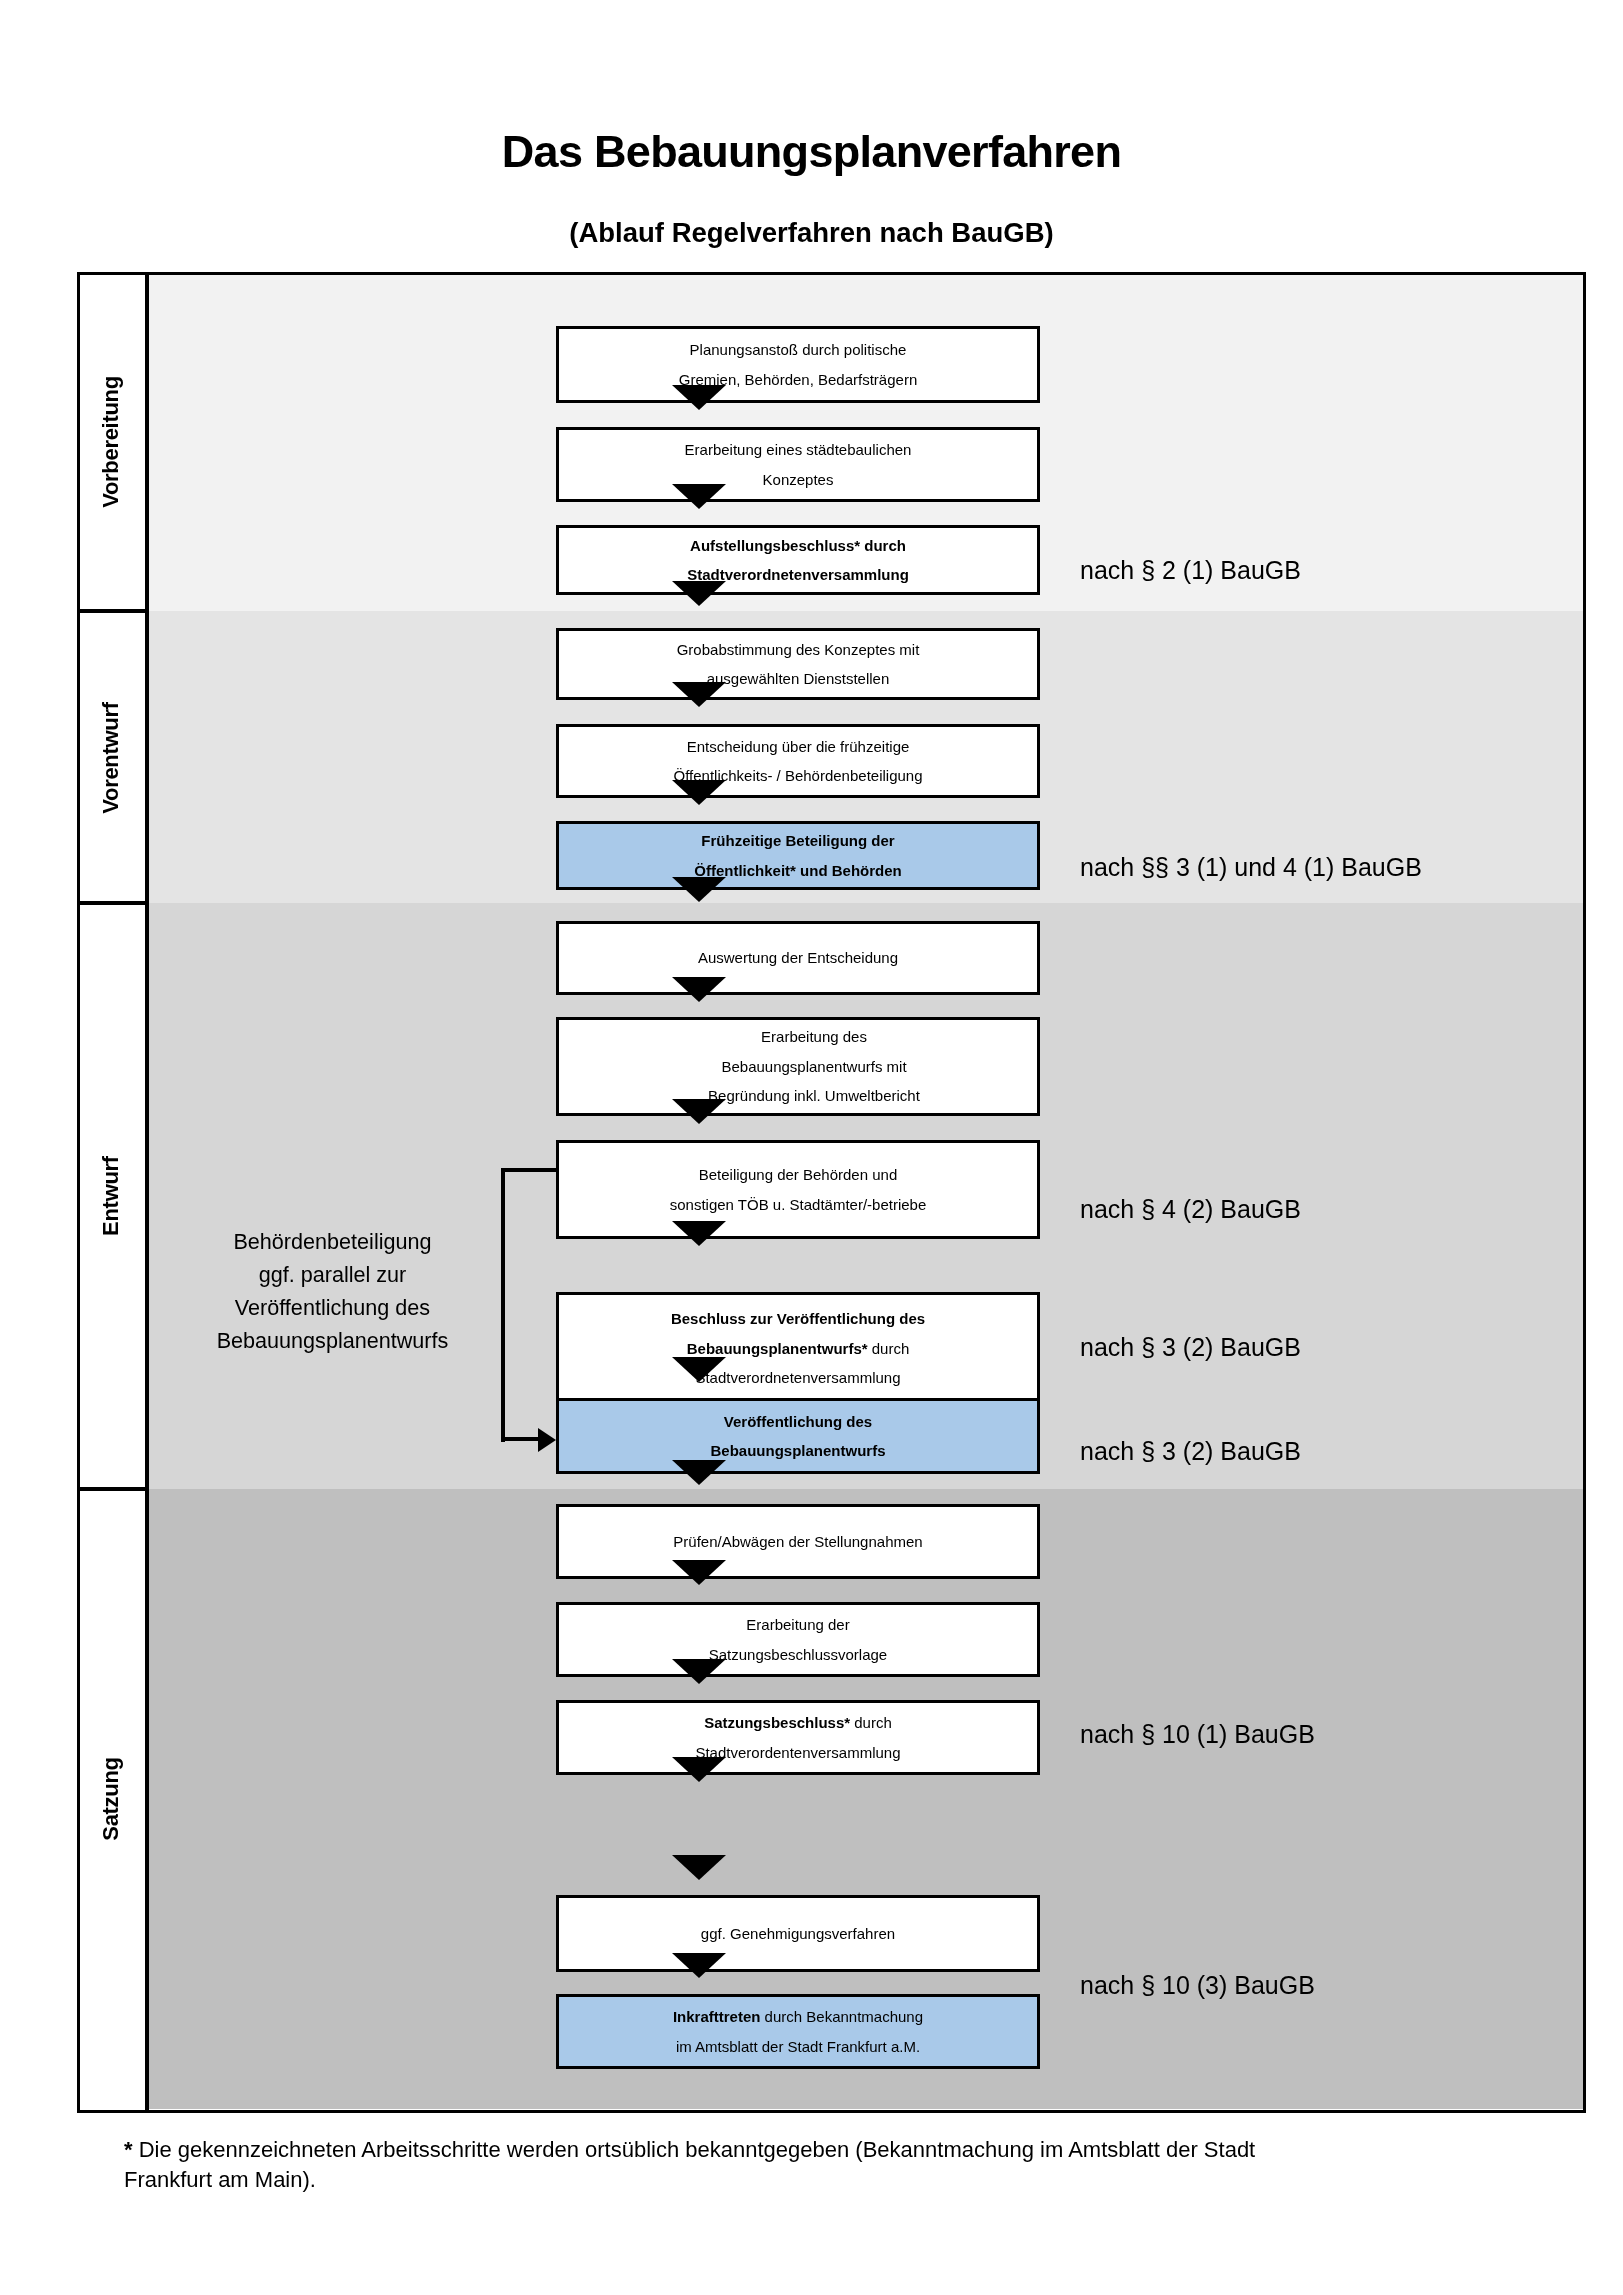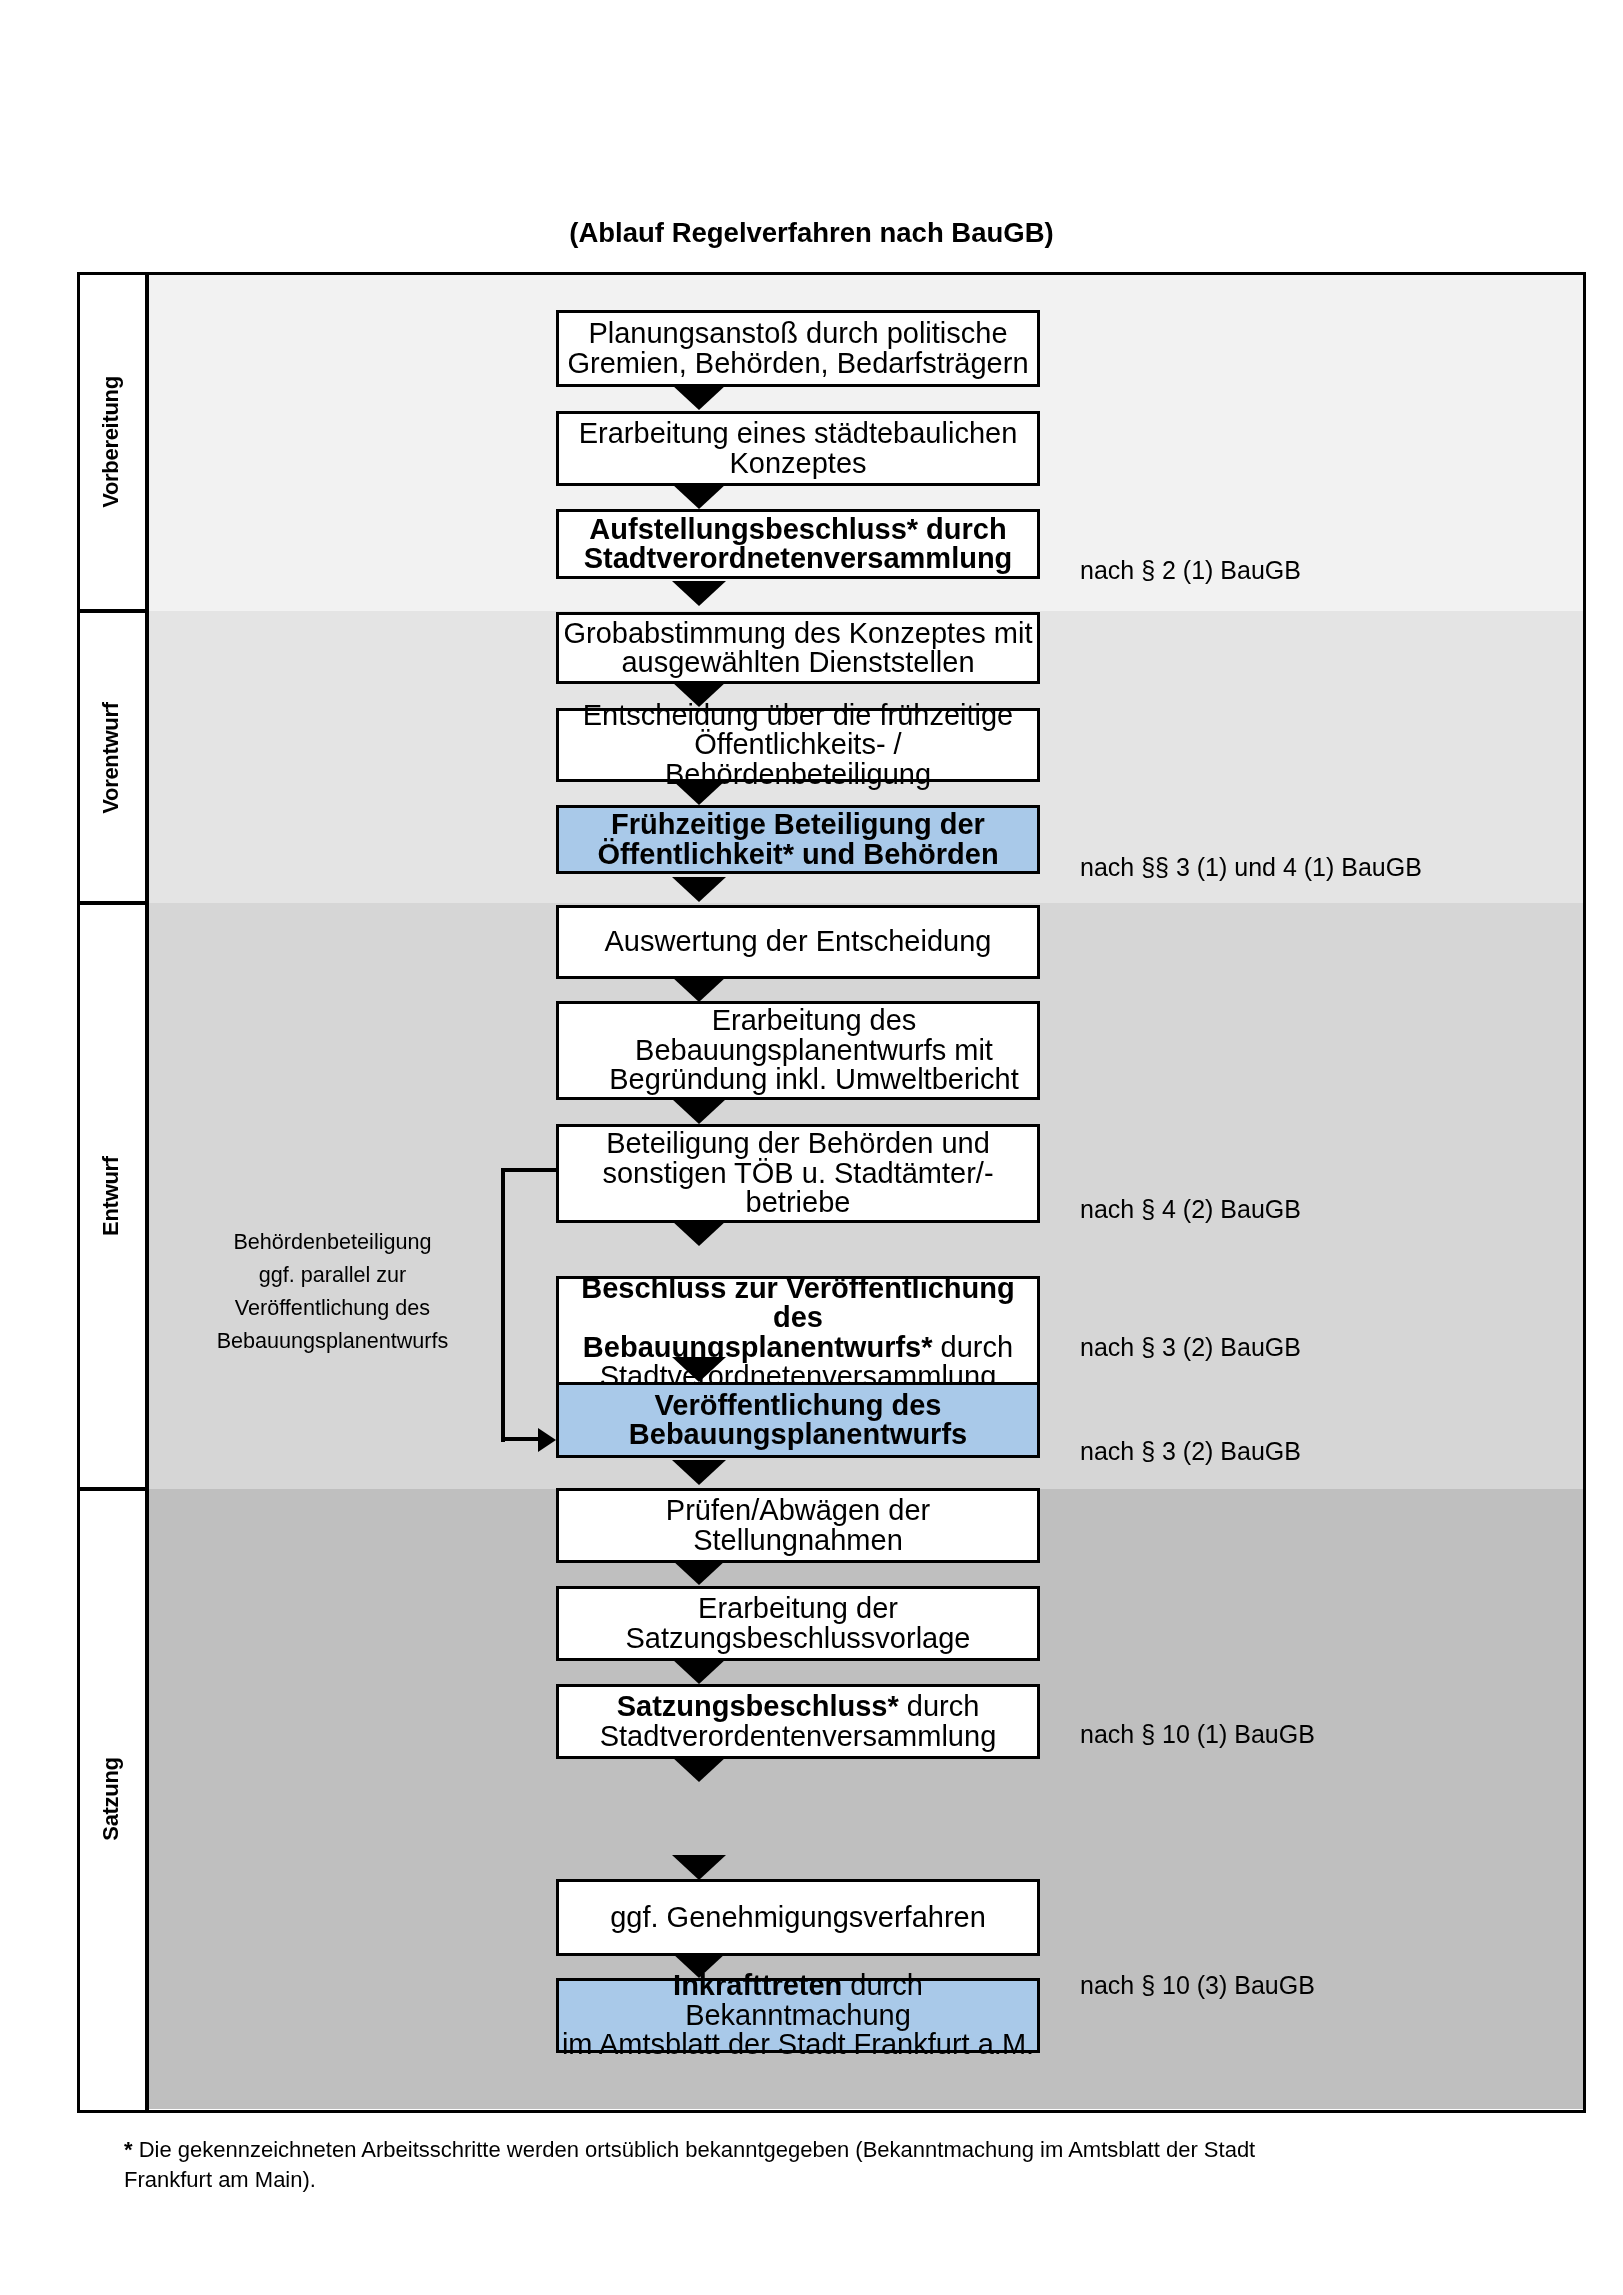--- a/index.html
+++ b/index.html
@@ -41,21 +41,21 @@
   }
   .labelcell span{
     transform:rotate(-90deg);white-space:nowrap;
     font-size:22px;font-weight:bold;letter-spacing:-0.3px;
   }
   
   .box{
     left:556px;width:484px;
     background:#fff;border:3.9px solid #000;box-sizing:border-box;
     display:flex;align-items:center;justify-content:flex-end;
-    text-align:center;font-size:29px;line-height:29.5px;
+    text-align:center;font-size:15px;line-height:29.5px;margin-top:16px;
   }
   .box .txt{white-space:pre-line;display:block;width:100%;}
   .box.hl{background:var(--highlight,#a9c9e9);}
   
   .arrow{
     left:672px;width:0;height:0;
     border-left:27.5px solid transparent;
     border-right:27.5px solid transparent;
     border-top:25px solid #000;
   }
@@ -77,20 +77,21 @@
   .footnote{
     left:124px;top:2135px;width:1407px;
     font-size:22px;line-height:30px;white-space:pre-line;
   }
 </style>
 </head>
 <body>
 
 <div class="page">
 
+  <div class="abs title">Das Bebauungsplanverfahren</div>
   <div class="abs subtitle">(Ablauf Regelverfahren nach BauGB)</div>
 
   <div class="abs band band1" style="top:272px;height:339px;"></div>
   <div class="abs band band2" style="top:611px;height:293px;"></div>
   <div class="abs band band3" style="top:903px;height:586px;"></div>
   <div class="abs band band4" style="top:1489px;height:620px;"></div>
 
   <div class="abs labelcell" style="top:272px;height:339px;">
     <span>Vorbereitung</span>
   </div>

